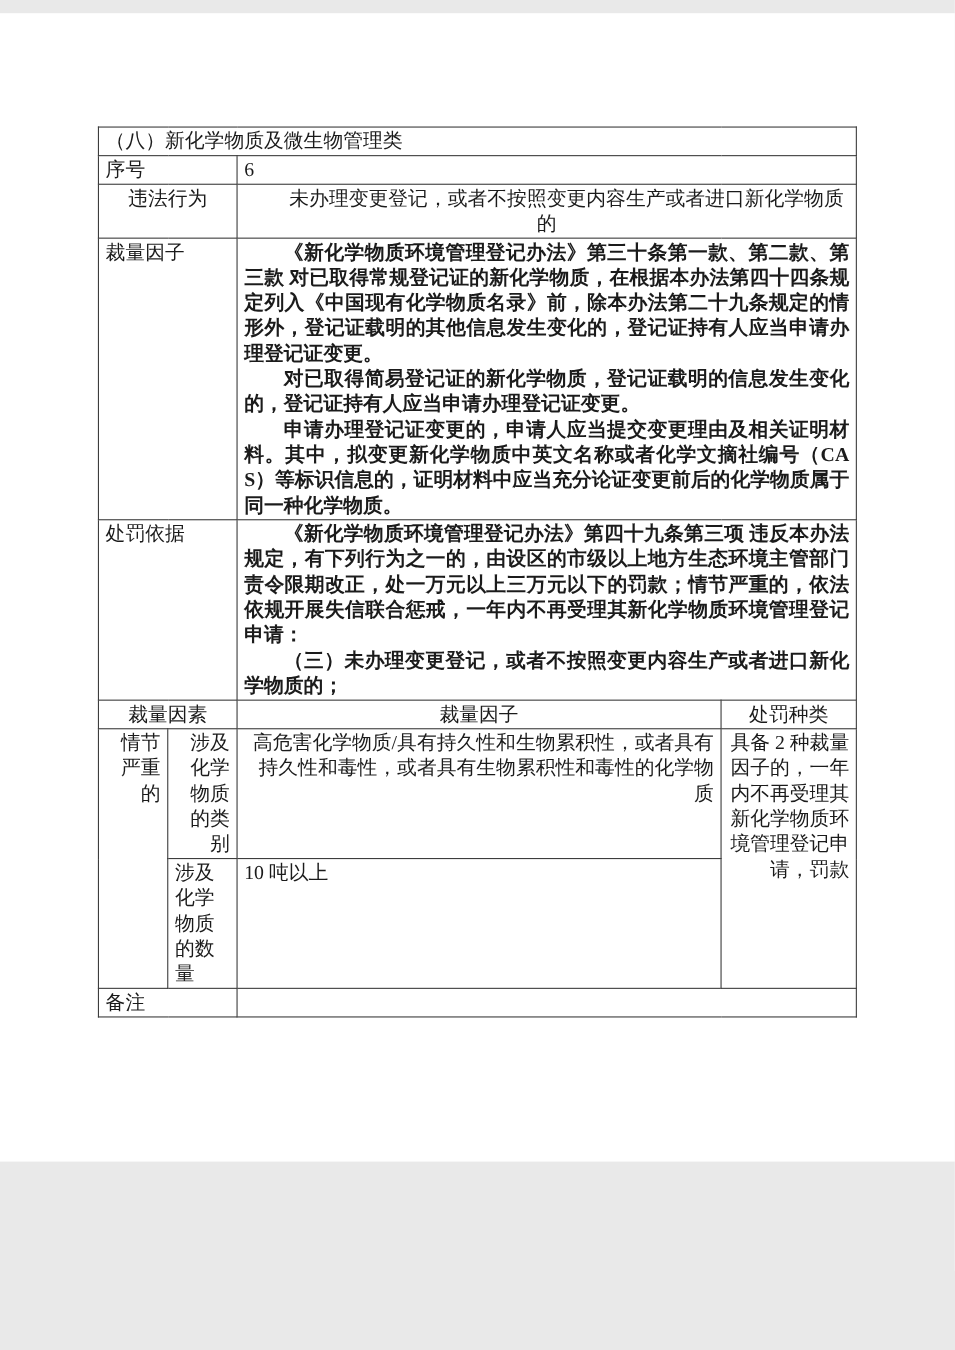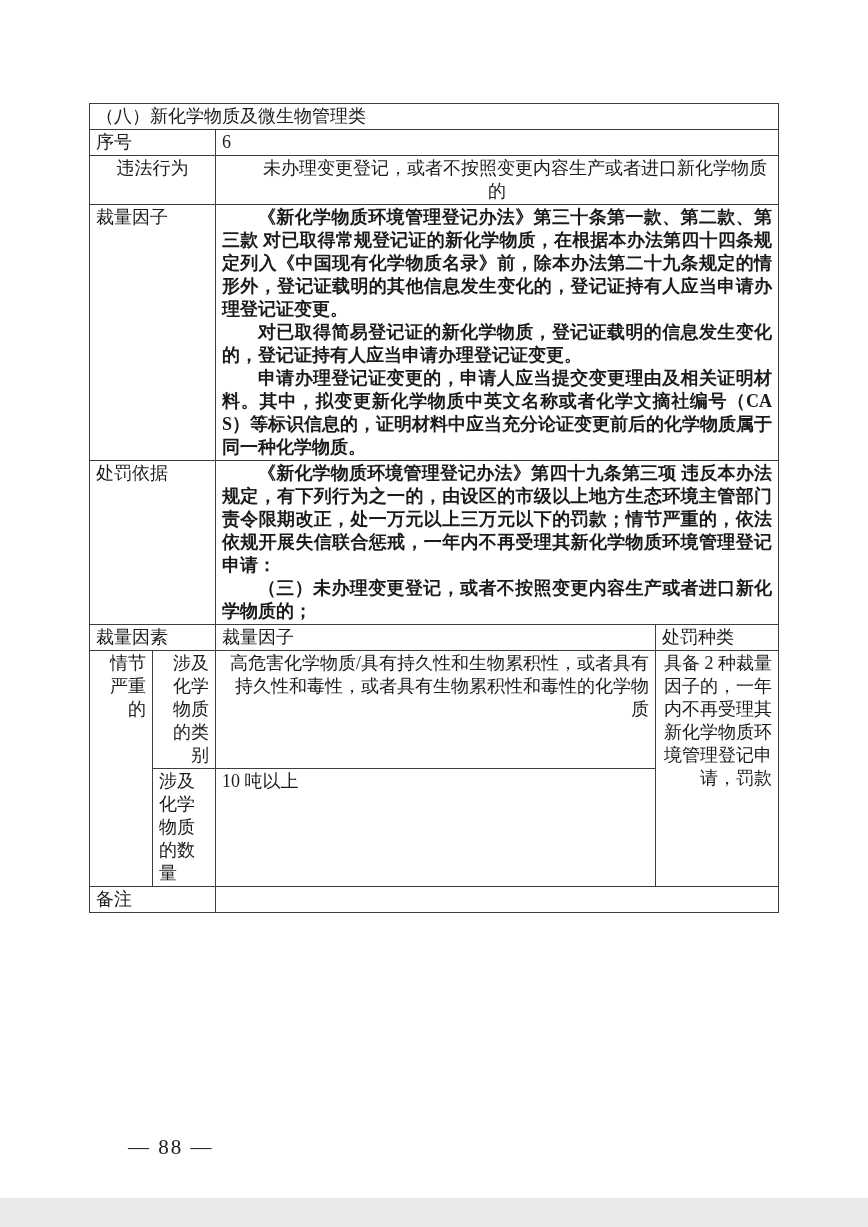--- a/index.html
+++ b/index.html
@@ -3,22 +3,22 @@
 <meta charset="utf-8">
 <style>
   html, body { margin: 0; padding: 0; }
   body {
     background: #e9e9e9;
     font-family: "Liberation Serif", "DejaVu Serif", serif;
   }
   .page {
     position: relative;
     width: 868px;
-    height: 1198px;
-    margin: 0 auto;
+    height: 1044px;
+    margin: 12px auto;
     background: var(--background, #ffffff);
     color: var(--text, #1b1b1b);
     overflow: hidden;
   }
   table.doc-table {
     position: absolute;
     left: 89px;
     top: 103px;
     width: 689px;
     border-collapse: collapse;
@@ -29,21 +29,21 @@
     vertical-align: top;
     padding: 1px 6px;
     font-size: 18px;
     line-height: 23px;
     overflow: hidden;
     word-break: break-all;
   }
   tr.r-title td { height: 23px; }
   tr.r-serial td { height: 22px; }
   tr.r-violation td { height: 21px; text-align: center; }
-  tr.r-dheader td { height: 22px; }
+  tr.r-dheader td { height: 22px; text-align: center; }
   tr.r-factor1 td { height: 110px; text-align: right; }
   tr.r-factor2 td { height: 113px; }
   tr.r-remark td { height: 21px; }
   .para { margin: 0; text-indent: 2em; text-align: justify; font-weight: bold; }
   .indent { text-indent: 2em; }
   .pagenum {
     position: absolute;
     left: 128px;
     top: 1135px;
     font-size: 21px;

